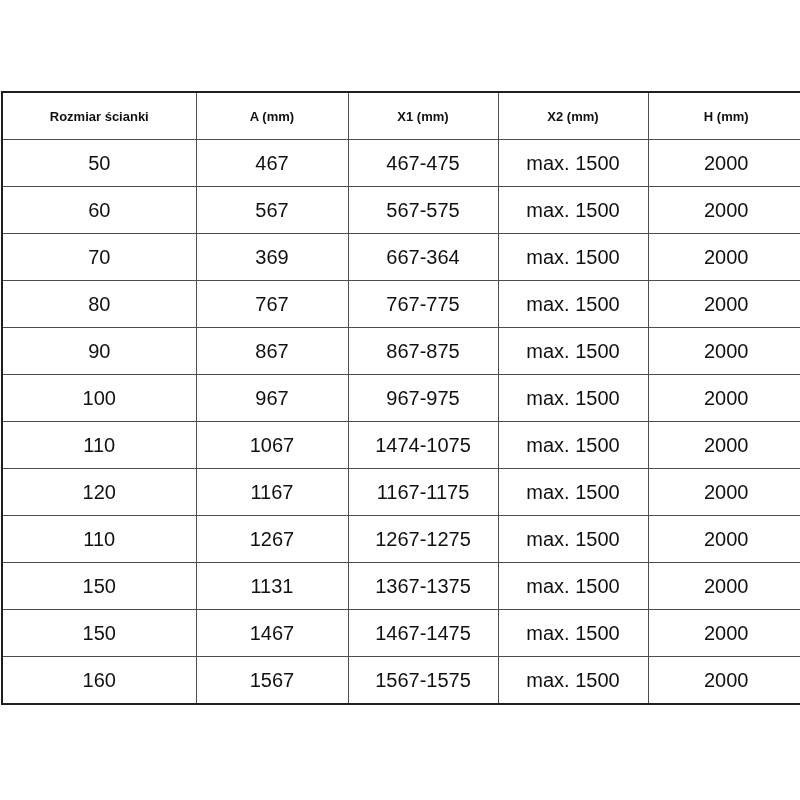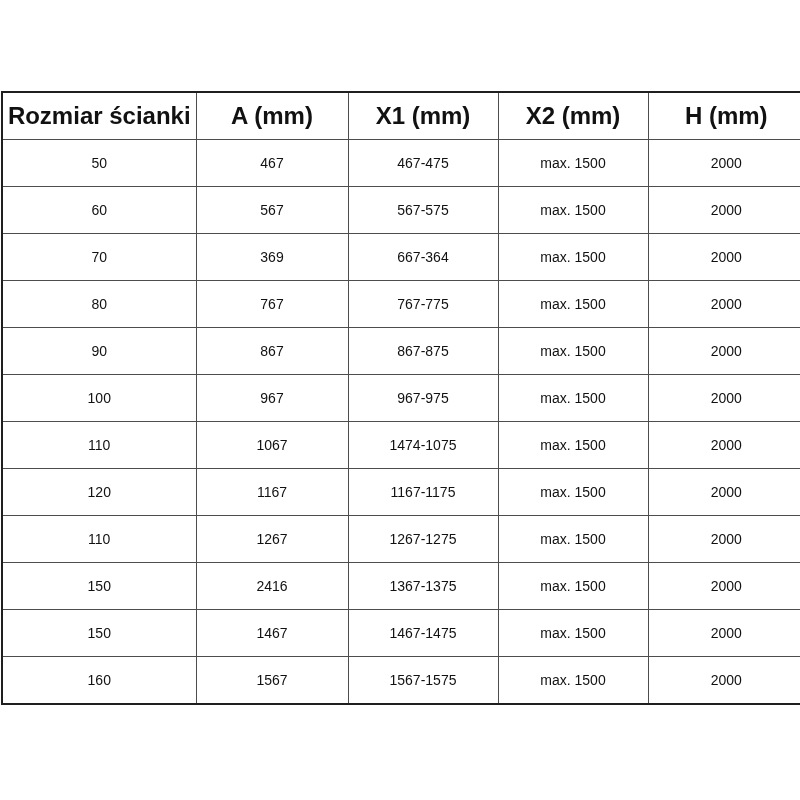--- a/index.html
+++ b/index.html
@@ -37,25 +37,25 @@
     border:1.6px solid var(--inner);
     text-align:center;
     vertical-align:middle;
     color:var(--text);
     height:46px;
     padding:0 2px;
     overflow:hidden;
     white-space:nowrap;
   }
   th{
-    font-size:24px;
+    font-size:13px;
     font-weight:bold;
   }
   td{
-    font-size:14px;
+    font-size:20px;
     font-weight:normal;
   }
 </style>
 </head>
 <body>
 
 <div class="table-wrap">
   <table>
     <colgroup>
       <col class="c-size">
@@ -132,21 +132,21 @@
         </tr>
         <tr>
           <td>110</td>
           <td>1267</td>
           <td>1267-1275</td>
           <td>max. 1500</td>
           <td>2000</td>
         </tr>
         <tr>
           <td>150</td>
-          <td>2416</td>
+          <td>1131</td>
           <td>1367-1375</td>
           <td>max. 1500</td>
           <td>2000</td>
         </tr>
         <tr>
           <td>150</td>
           <td>1467</td>
           <td>1467-1475</td>
           <td>max. 1500</td>
           <td>2000</td>

